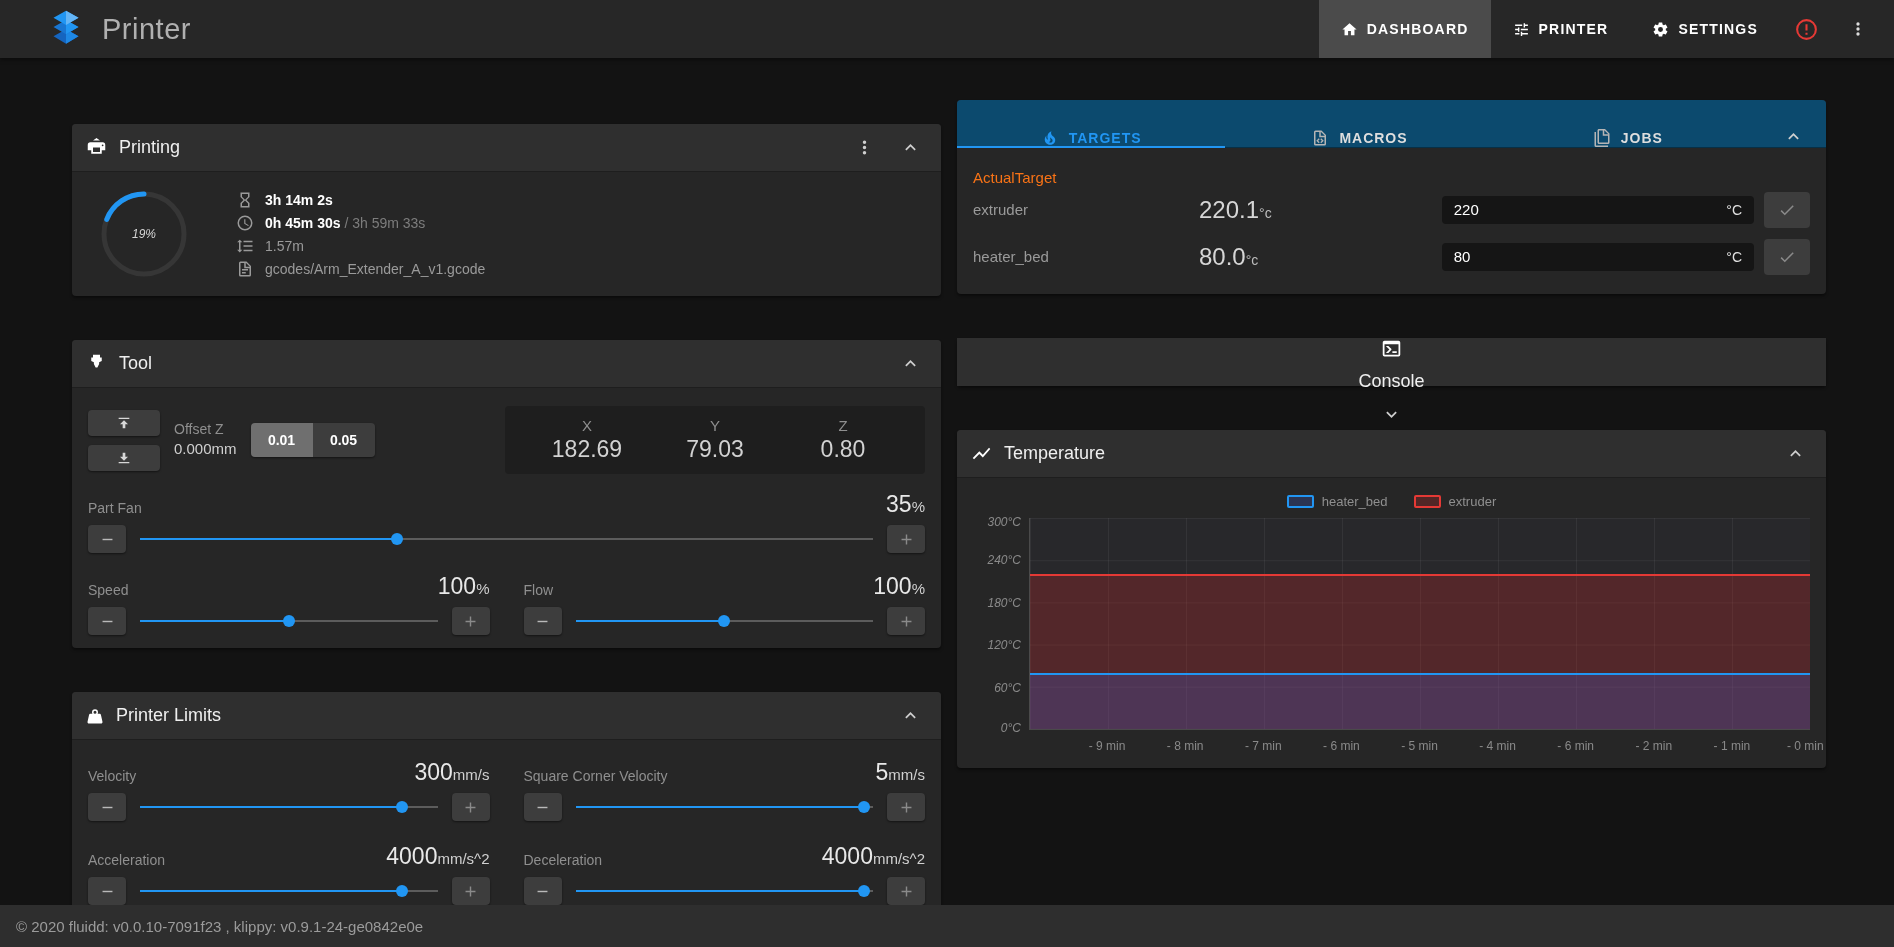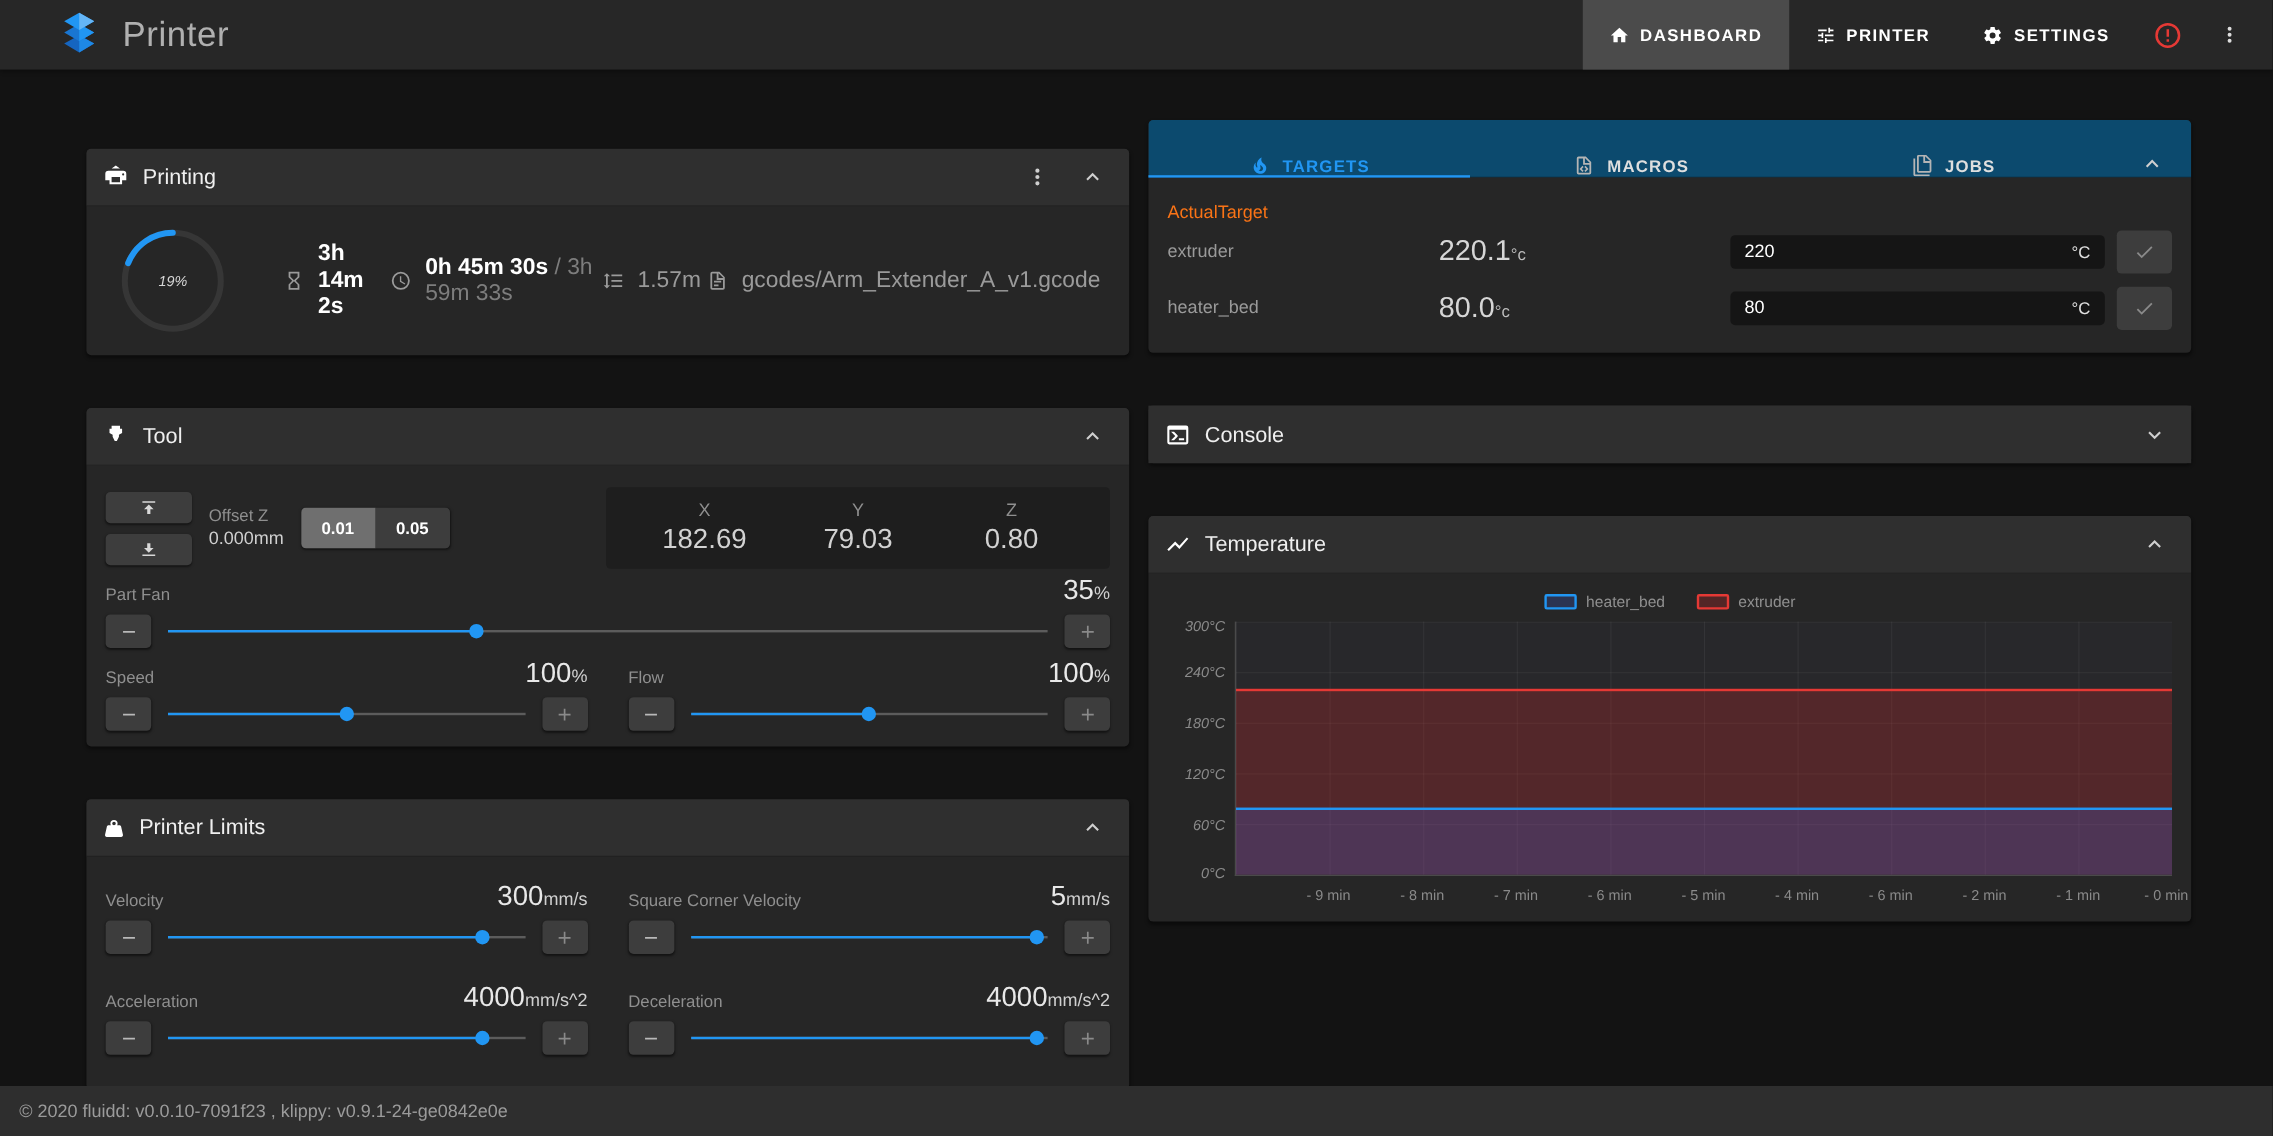--- a/index.html
+++ b/index.html
@@ -32,29 +32,29 @@
   .card { background:#262626; border-radius:4px; margin-bottom:17px;
     box-shadow:0 2px 3px rgba(0,0,0,.45); }
   .card-header { height:48px; background:#2f2f2f; border-radius:4px 4px 0 0;
     display:flex; align-items:center; padding:0 14px; gap:12px;
     border-bottom:1px solid rgba(0,0,0,.35);margin-top:44px; }
   .card-header .h-icon { color:#fff; width:21px; height:21px; flex:none; }
   .card-header .h-title { font-size:18px; color:#efefef; font-weight:400; flex:1; }
   .hdr-btn { width:34px; height:34px; display:flex; align-items:center; justify-content:center;
     color:#cfcfcf; cursor:pointer; border:none; background:transparent; }
   .hdr-btn svg { width:21px; height:21px; }
-  .card.bar-only .card-header { border-radius:0; border-bottom:none; }
+  .card.bar-only .card-header { border-radius:0; border-bottom:none;flex-direction:column; }
 
   
   .printing-body { display:flex; align-items:center; padding:14px 24px; height:124px; gap:44px; }
   .progress-wrap { position:relative; width:96px; height:96px; flex:none; }
   .progress-wrap svg { transform:scaleX(-1); }
   .progress-label { position:absolute; inset:0; display:flex; align-items:center;
     justify-content:center; font-size:12px; color:#d6d6d6;font-style:italic; }
-  .p-details { display:flex; flex-direction:row; gap:5px; font-size:19px; }
+  .p-details { display:flex; flex-direction:column; gap:5px; font-size:14px; }
   .p-row { display:flex; align-items:center; gap:11px; color:#9a9a9a; }
   .p-row svg { width:18px; height:18px; color:#9a9a9a; flex:none; }
   .p-strong { color:#fff; font-weight:700; }
   .p-dim { color:#7d7d7d; }
 
   
   .tool-body { padding:18px 16px 10px; }
   .offset-row { display:flex; align-items:center; gap:14px; }
   .zbtn-col { display:flex; flex-direction:column; gap:9px; }
   .z-btn { width:72px; height:26px; background:#3d3d3d; border:none; border-radius:4px;
@@ -68,21 +68,21 @@
   .btn-group button { width:62px; height:34px; border:none; background:#3d3d3d; color:#fff;
     font-size:14px; font-weight:700; cursor:pointer; font-family:inherit; }
   .btn-group button.sel { background:#6f6f6f; }
   .spacer { flex:1; }
   .xyz-panel { background:#1e1e1e; border-radius:4px; width:420px; height:68px;
     display:flex; align-items:center; padding:0 18px; }
   .axis { flex:1; text-align:center; }
   .axis .ax-l { color:#8f8f8f; font-size:15px; margin-bottom:2px; }
   .axis .ax-v { color:#d2d2d2; font-size:23px; }
 
-  .slider-block { margin-top:3px; }
+  .slider-block { margin-top:16px; }
   .val-row { display:flex; justify-content:space-between; align-items:flex-end; min-height:26px; }
   .s-label { color:#8f8f8f; font-size:14px; }
   .s-value { color:#e8e8e8; font-size:23px; line-height:1; white-space:nowrap; }
   .s-unit { font-size:15px; color:#d0d0d0; }
   .ctl-row { display:flex; align-items:center; gap:14px; margin-top:6px; height:34px; }
   .sq-btn { width:38px; height:28px; background:#3d3d3d; border:none; border-radius:4px;
     color:#b9b9b9; display:flex; align-items:center; justify-content:center; cursor:pointer;
     box-shadow:0 1px 2px rgba(0,0,0,.5); flex:none; }
   .sq-btn.mut { color:#8a8a8a; }
   .sq-btn svg { width:17px; height:17px; }

